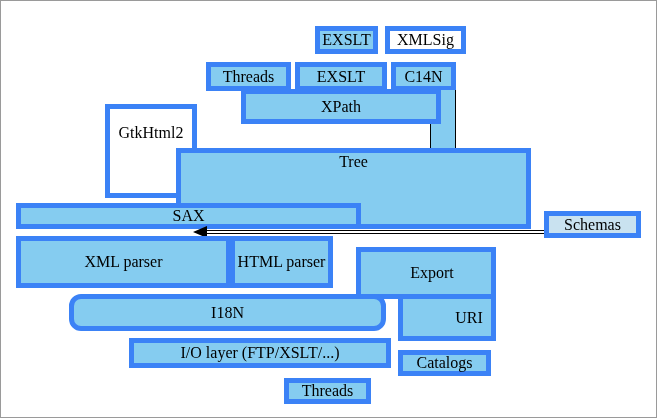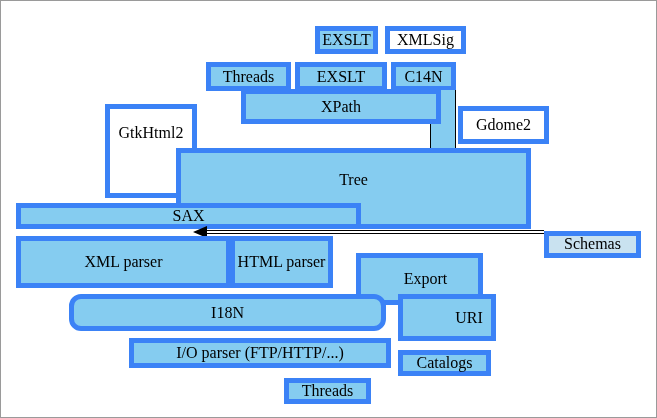--- a/index.html
+++ b/index.html
@@ -23,21 +23,21 @@
     border: 5px solid #3b82f6;
     font-size: 16px;
     color: #000000;
     white-space: nowrap;
   }
   .blue   { background: #85ccf0; }
   .white  { background: #ffffff; }
   .schemas-fill { background: #c9e2f0; }
 
   .align-top { align-items: flex-start; padding-top: 15px; }
-  .tree-align { align-items: flex-start; padding-top: 18px; }
+  .tree-align { align-items: flex-start; }
 
   .strip {
     position: absolute;
     background: #85ccf0;
     border-left: 1px solid #000000;
     border-right: 1px solid #000000;
   }
 
   .arrow-line {
     position: absolute;
@@ -88,49 +88,46 @@
   <div class="node blue" style="left:205px; top:61px; width:85px; height:29px;">
     <span>Threads</span>
   </div>
   <div class="node blue" style="left:294px; top:61px; width:92px; height:29px;">
     <span>EXSLT</span>
   </div>
 
   <div class="node blue" style="left:240px; top:88px; width:200px; height:35px;">
     <span>XPath</span>
   </div>
-  <div class="node white" style="left:457px; top:105px; width:91px; height:38px;">
-    <span>Gdome2</span>
-  </div>
 
   <div class="arrow-line" style="left:205px; top:229px; width:338px;"></div>
   <div class="arrow-head" style="left:192px; top:225px;"></div>
 
-  <div class="node schemas-fill" style="left:543px; top:230px; width:97px; height:27px;align-items:flex-end;">
+  <div class="node schemas-fill" style="left:543px; top:210px; width:97px; height:27px;">
     <span>Schemas</span>
   </div>
 
   <div class="node blue" style="left:15px; top:235px; width:215px; height:52px;">
     <span>XML parser</span>
   </div>
   <div class="node blue" style="left:229px; top:235px; width:103px; height:52px;">
     <span>HTML parser</span>
   </div>
-  <div class="node blue" style="left:355px; top:252px; width:127px; height:52px;padding-left:12px;">
+  <div class="node blue" style="left:355px; top:246px; width:140px; height:52px;padding-left:12px;">
     <span>Export</span>
   </div>
 
   <div class="node blue" style="left:68px; top:293px; width:317px; height:37px;border-radius:12px;">
     <span>I18N</span>
   </div>
   <div class="node blue" style="left:397px; top:293px; width:98px; height:47px;padding-left:44px;">
     <span>URI</span>
   </div>
   <div class="node blue" style="left:128px; top:337px; width:262px; height:30px;">
-    <span>I/O parser (FTP/HTTP/...)</span>
+    <span>I/O layer (FTP/XSLT/...)</span>
   </div>
   <div class="node blue" style="left:397px; top:349px; width:93px; height:26px;">
     <span>Catalogs</span>
   </div>
   <div class="node blue" style="left:283px; top:377px; width:87px; height:26px;">
     <span>Threads</span>
   </div>
 
 </div>
 

